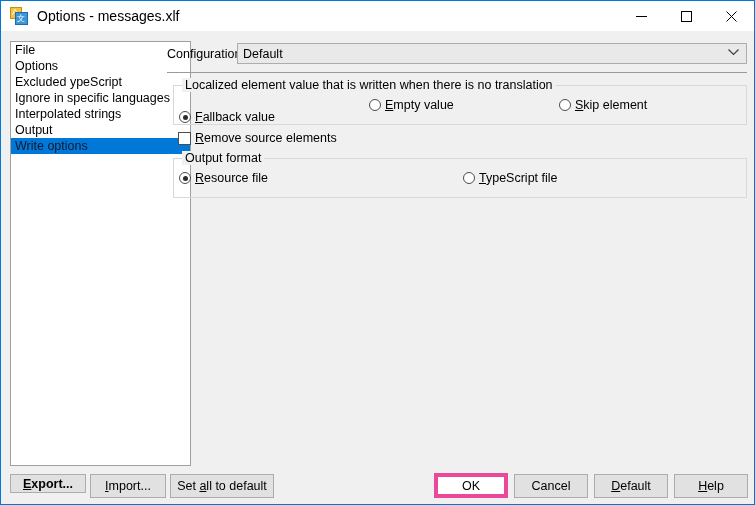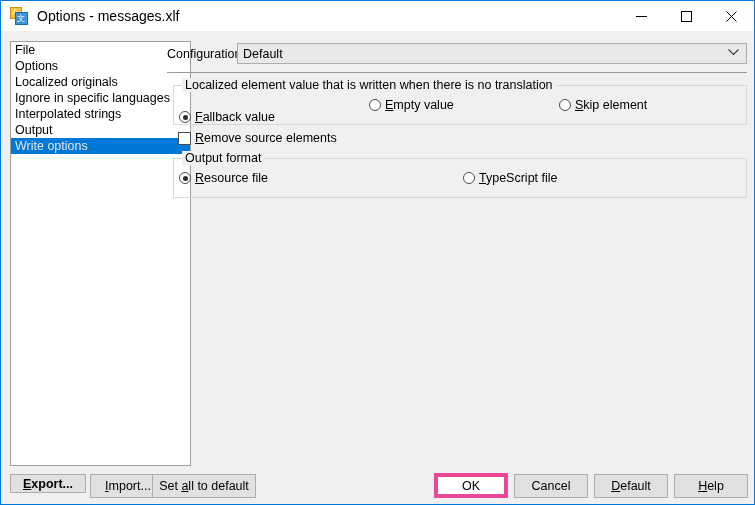--- a/index.html
+++ b/index.html
@@ -117,21 +117,21 @@
   .side-item {
     height: 16px;
     line-height: 16px;
     padding: 0 0 0 4px;
     font-size: 12.5px;
     color: #000000;
     white-space: nowrap;
   }
   .side-item.selected {
     background: #0078d7;
-    color: #e5e5e5;
+    color: #0f172a;
   }
 
   
   #panel {
     position: absolute;
     left: 166px;
     top: 38px;
     width: 580px;
     height: 427px;
   }
@@ -259,21 +259,21 @@
     align-items: center;
     justify-content: center;
     padding: 0;
   }
   .btn u { text-decoration: underline; }
   .btn.default-focus {
     border: 4px solid #ec4899;
   }
   #btn-export  { left: 9px;   top: 473px; width: 76px; height: 19px; font-weight: bold; }
   #btn-import  { left: 89px;  top: 473px; width: 76px; height: 24px; }
-  #btn-setall  { left: 151px; top: 473px; width: 104px; height: 24px; }
+  #btn-setall  { left: 169px; top: 473px; width: 104px; height: 24px; }
   #btn-ok      { left: 433px; top: 472px; width: 74px; height: 25px; background:#ffffff; }
   #btn-cancel  { left: 513px; top: 473px; width: 74px; height: 24px; }
   #btn-default { left: 593px; top: 473px; width: 74px; height: 24px; }
   #btn-help    { left: 673px; top: 473px; width: 74px; height: 24px; }
 </style>
 </head>
 <body>
 
 <div id="window">
 
@@ -300,21 +300,21 @@
       <svg width="11" height="11" viewBox="0 0 11 11">
         <line x1="0.5" y1="0.5" x2="10.5" y2="10.5" stroke="#000" stroke-width="1"></line>
         <line x1="10.5" y1="0.5" x2="0.5" y2="10.5" stroke="#000" stroke-width="1"></line>
       </svg>
     </button>
   </div>
 
   <div id="sidebar">
     <div class="side-item">File</div>
     <div class="side-item">Options</div>
-    <div class="side-item">Localized originals</div>
+    <div class="side-item">Excluded ypeScript</div>
     <div class="side-item">Ignore in specific languages</div>
     <div class="side-item">Interpolated strings</div>
     <div class="side-item">Output</div>
     <div class="side-item selected">Write options</div>
   </div>
 
   <div id="panel">
 
     <div id="config-row">
       <span id="config-label">Configuration:</span>

